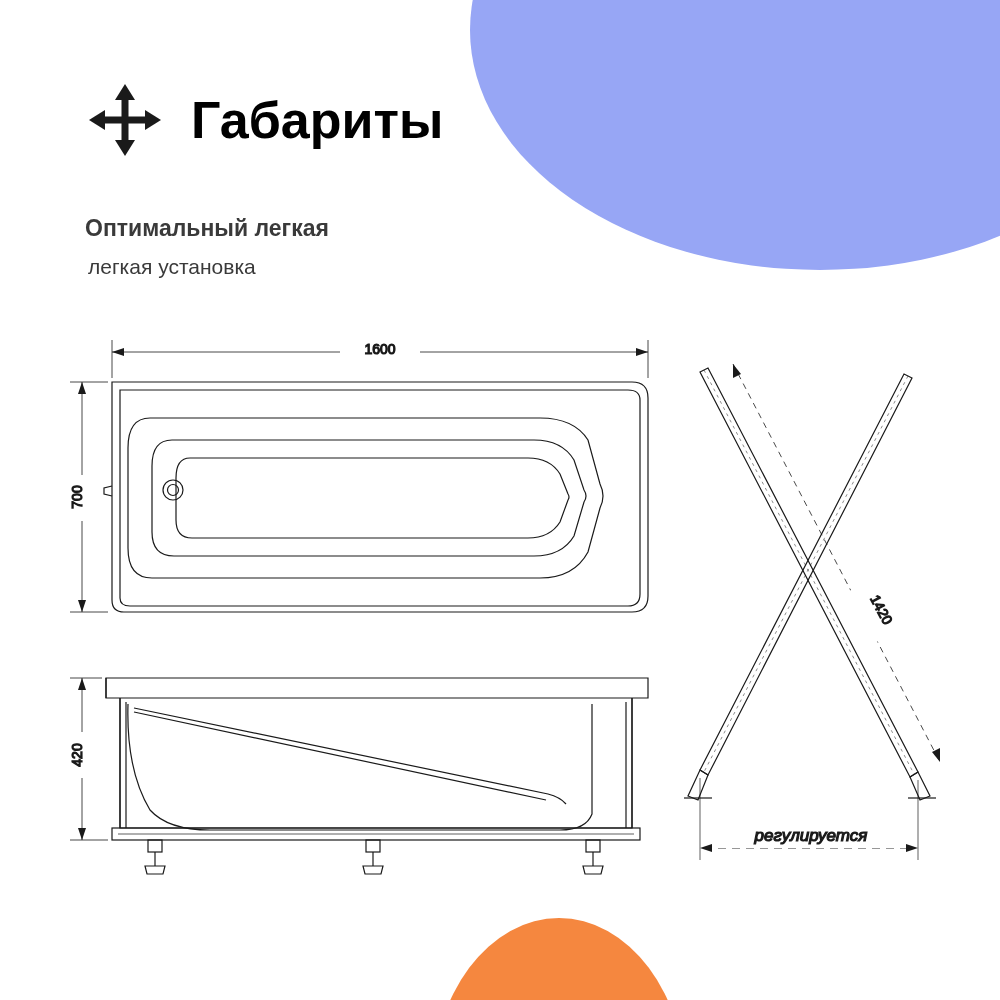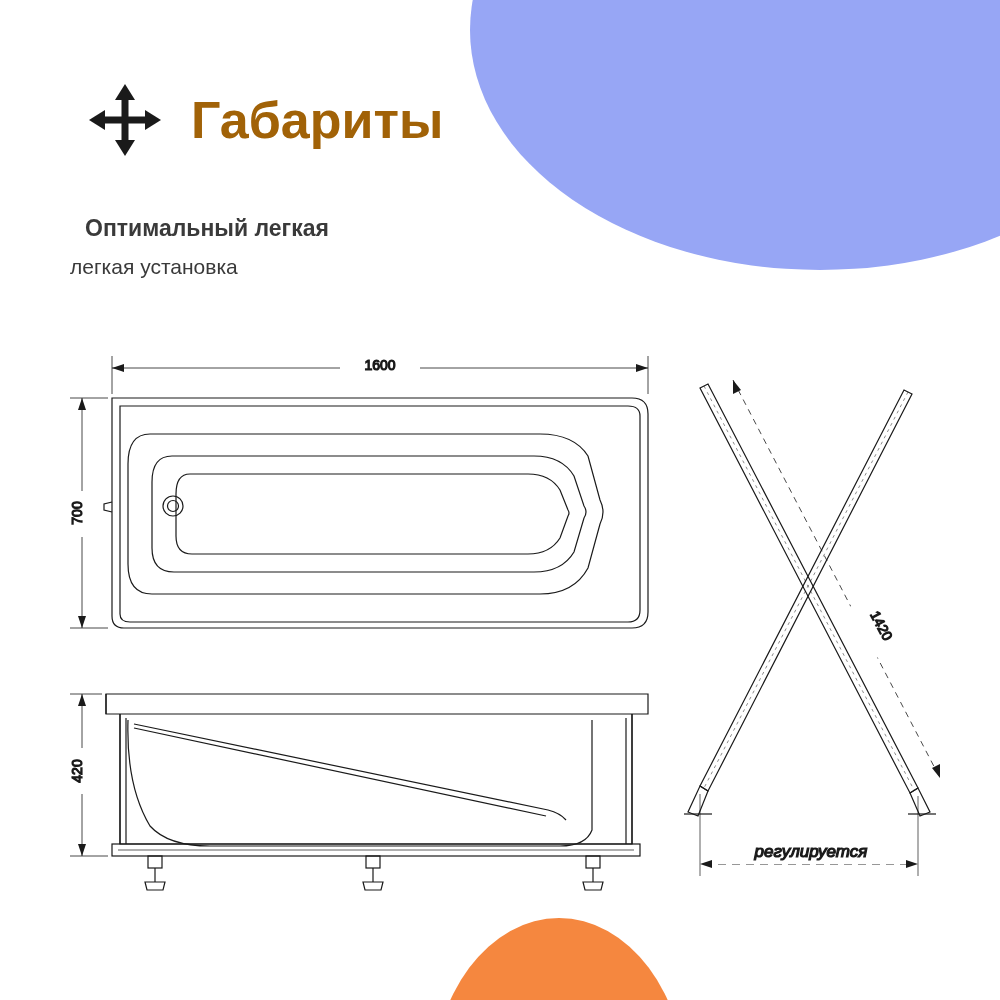--- a/index.html
+++ b/index.html
@@ -53,44 +53,44 @@
   }
   .move-icon {
     width: 80px;
     height: 80px;
     flex: 0 0 auto;
   }
   .title {
     font-size: 52px;
     font-weight: bold;
     letter-spacing: 0px;
-    color: #a16207;
+    color: #000000;
     line-height: 1;
     white-space: nowrap;
   }
   .subtitle {
     position: absolute;
     left: 85px;
     top: 215px;
     font-size: 23px;
     font-weight: bold;
     color: #3a3a3a;
   }
   .subtitle2 {
     position: absolute;
-    left: 70px;
+    left: 88px;
     top: 255px;
     font-size: 21px;
     font-weight: normal;
     color: #3a3a3a;
   }
   .drawing {
     position: absolute;
     left: 0;
-    top: 316px;
+    top: 300px;
     width: 845px;
     height: 600px;
   }
   svg text {
     font-family: "Liberation Sans", sans-serif;
     fill: #1a1a1a;
   }
 </style>
 </head>
 <body>

